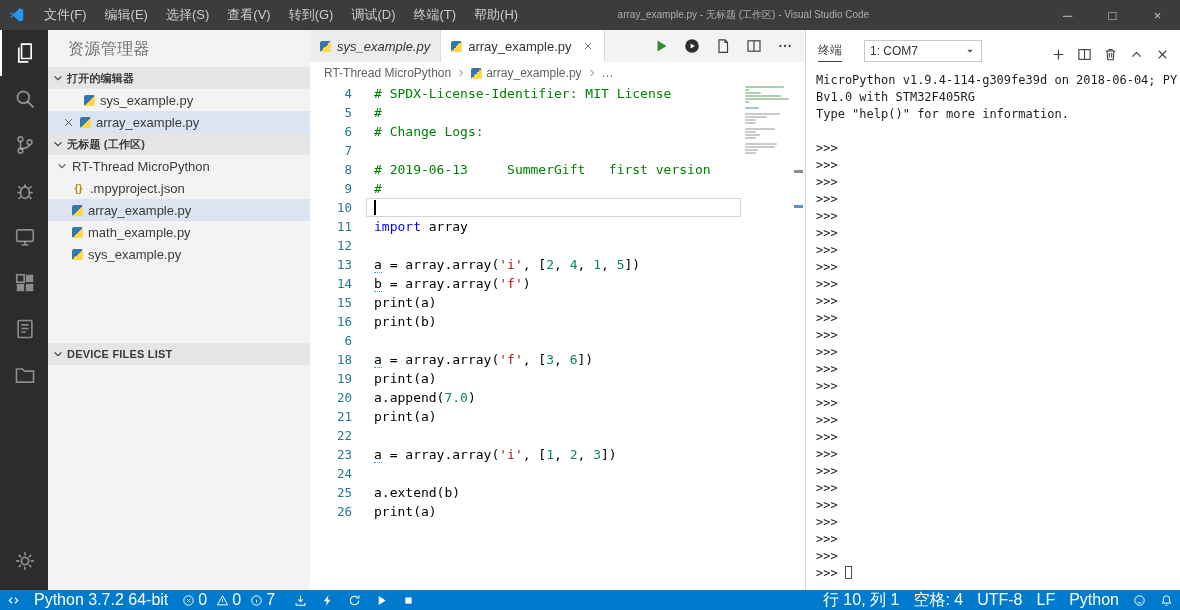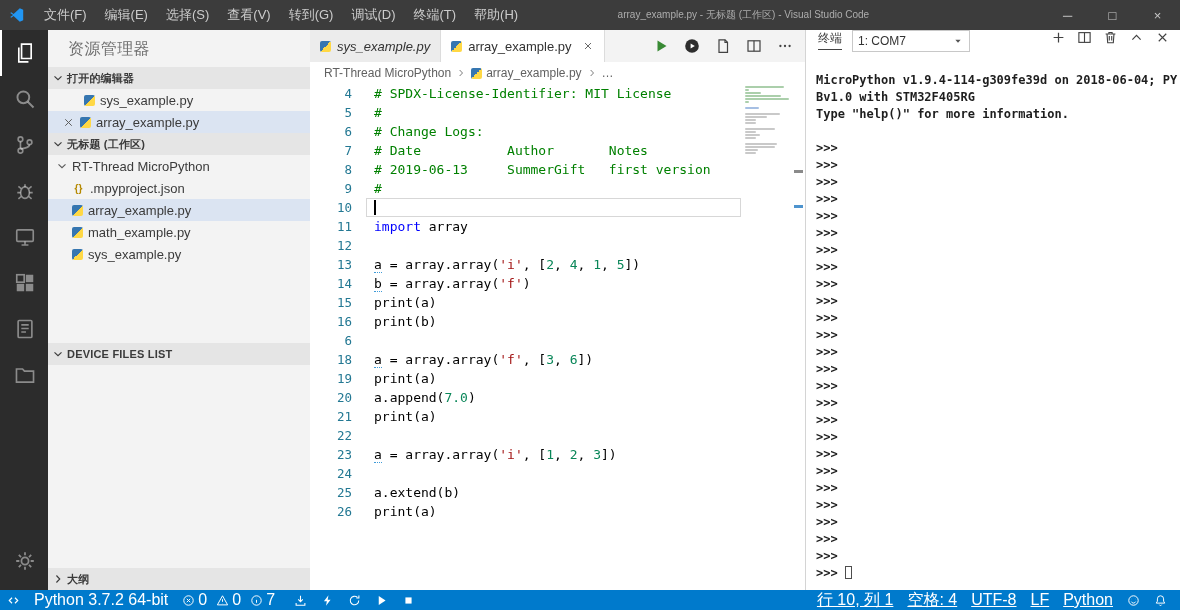--- a/index.html
+++ b/index.html
@@ -79,35 +79,35 @@
   .cl-box{position:absolute;left:56px;right:2px;top:0;bottom:0;border:1px solid #d7d7d7;pointer-events:none;}
   .cursor{position:absolute;left:64px;top:2px;width:1.5px;height:15px;background:#000;}
   .minimap{position:absolute;top:2px;right:14px;width:46px;}
   .mm-row{height:3px;display:flex;}
   .mm-bar{height:2px;border-radius:1px;}
   .overview{position:absolute;top:0;right:0;width:14px;bottom:0;}
   .ov-mark{position:absolute;right:2px;width:9px;height:3px;}
 
   
   .terminal-panel{width:375px;flex:none;display:flex;flex-direction:column;background:#fff;border-left:1px solid #d4d4d4;}
-  .terminal-header{height:32px;flex:none;display:flex;align-items:flex-start;padding:0 10px 0 12px;gap:10px;}
+  .terminal-header{height:32px;flex:none;display:flex;align-items:flex-end;padding:0 10px 0 12px;gap:22px;}
   .terminal-title{font-size:12px;color:#424242;border-bottom:1px solid #424242;padding-bottom:2px;cursor:pointer;}
   .term-dropdown{width:118px;height:22px;border:1px solid #c8c8c8;background:#fff;display:flex;align-items:center;justify-content:space-between;padding:0 5px;font-size:12px;color:#333;cursor:pointer;}
   .term-dropdown .icon svg{width:12px;height:12px;color:#555;}
   .term-actions{margin-left:auto;display:flex;gap:11px;color:#424242;}
   .term-action{display:inline-flex;cursor:pointer;}
   .term-action svg{width:15px;height:15px;}
-  .terminal-body{flex:1;overflow:hidden;padding:10px 2px 0 10px;font-family:"DejaVu Sans Mono","Liberation Mono",monospace;font-size:12px;line-height:17px;color:#1e1e1e;white-space:pre;font-weight:bold;}
+  .terminal-body{flex:1;overflow:hidden;padding:10px 2px 0 10px;font-family:"DejaVu Sans Mono","Liberation Mono",monospace;font-size:12px;line-height:17px;color:#1e1e1e;white-space:pre;}
   .term-line{height:17px;}
   .term-cursor{display:inline-block;width:7px;height:13px;border:1px solid #4d4d4d;margin-left:7px;vertical-align:-2px;}
 
   
   .statusbar{height:20px;flex:none;background:#007acc;color:#fff;display:flex;align-items:center;font-size:16px;}
   .sb-left{display:flex;height:100%;align-items:center;}
-  .sb-right{margin-left:auto;display:flex;height:100%;align-items:center;padding-right:6px;text-decoration:underline;}
+  .sb-right{margin-left:auto;display:flex;height:100%;align-items:center;}
   .sb-it{display:flex;align-items:center;gap:4px;padding:0 7px;height:100%;cursor:pointer;white-space:nowrap;}
   .sb-it .icon svg{width:13px;height:13px;}
   .sb-part{display:flex;align-items:center;gap:3px;margin-right:5px;}
   .icon{display:inline-flex;align-items:center;justify-content:center;flex:none;}
 </style>
 </head>
 <body>
 
 <div class="window">
 
@@ -294,28 +294,20 @@
           <div class="sb-spacer"></div>
           <div class="sb-header">
             <span class="icon">
               <svg viewBox="0 0 16 16">
                 <path d="M4 6.2l4 3.8 4-3.8" fill="none" stroke="currentColor" stroke-width="1.3"></path>
               </svg>
             </span>
             <span class="sb-header-label">DEVICE FILES LIST</span>
           </div>
           <div class="sb-fill"></div>
-          <div class="sb-header">
-            <span class="icon">
-              <svg viewBox="0 0 16 16">
-                <path d="M6.2 4l3.8 4-3.8 4" fill="none" stroke="currentColor" stroke-width="1.3"></path>
-              </svg>
-            </span>
-            <span class="sb-header-label">大纲</span>
-          </div>
         </div>
     </div>
 
     <div class="editor-area">
       <div class="tabbar">
         <div id="tabs" style="display:flex;">
             <div class="tab preview">
               <span class="icon py-icon"></span>
               <span class="tab-label">sys_example.py</span>
             </div>
@@ -399,21 +391,20 @@
             <div class="line">
               <div class="gutter">5</div>
               <div class="ltext"><span class="tk-c">#</span></div>
             </div>
             <div class="line">
               <div class="gutter">6</div>
               <div class="ltext"><span class="tk-c"># Change Logs:</span></div>
             </div>
             <div class="line">
               <div class="gutter">7</div>
-              <div class="ltext"><span class="tk-c"># Date           Author       Notes</span></div>
             </div>
             <div class="line">
               <div class="gutter">8</div>
               <div class="ltext"><span class="tk-c"># 2019-06-13     SummerGift   first version</span></div>
             </div>
             <div class="line">
               <div class="gutter">9</div>
               <div class="ltext"><span class="tk-c">#</span></div>
             </div>
             <div class="line current">

